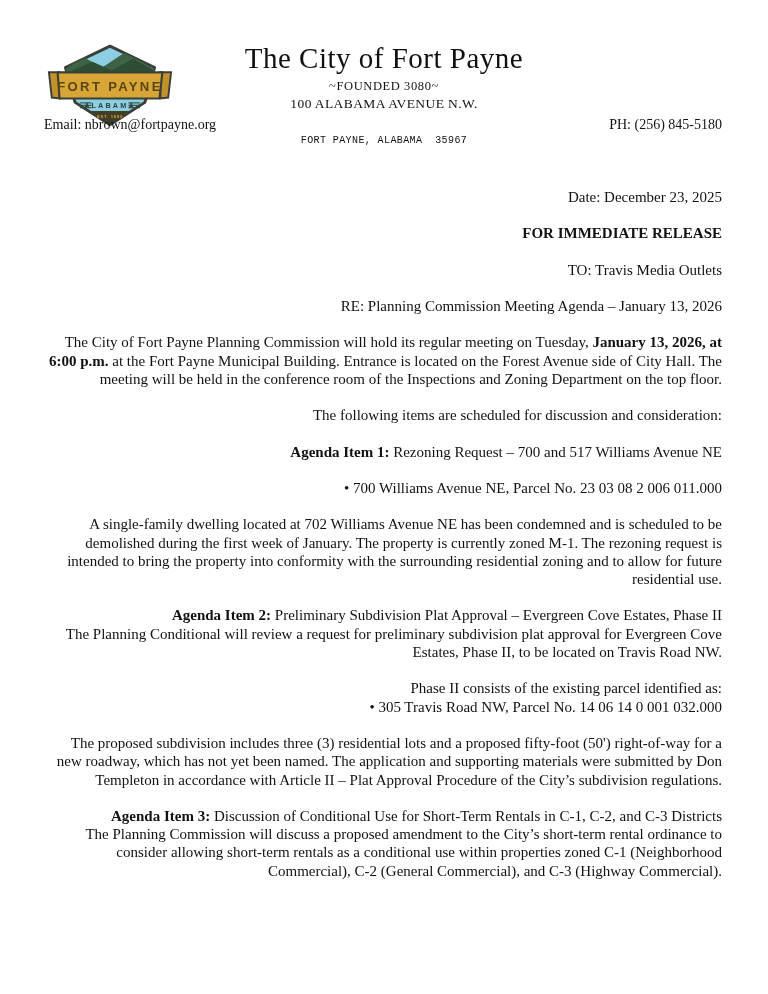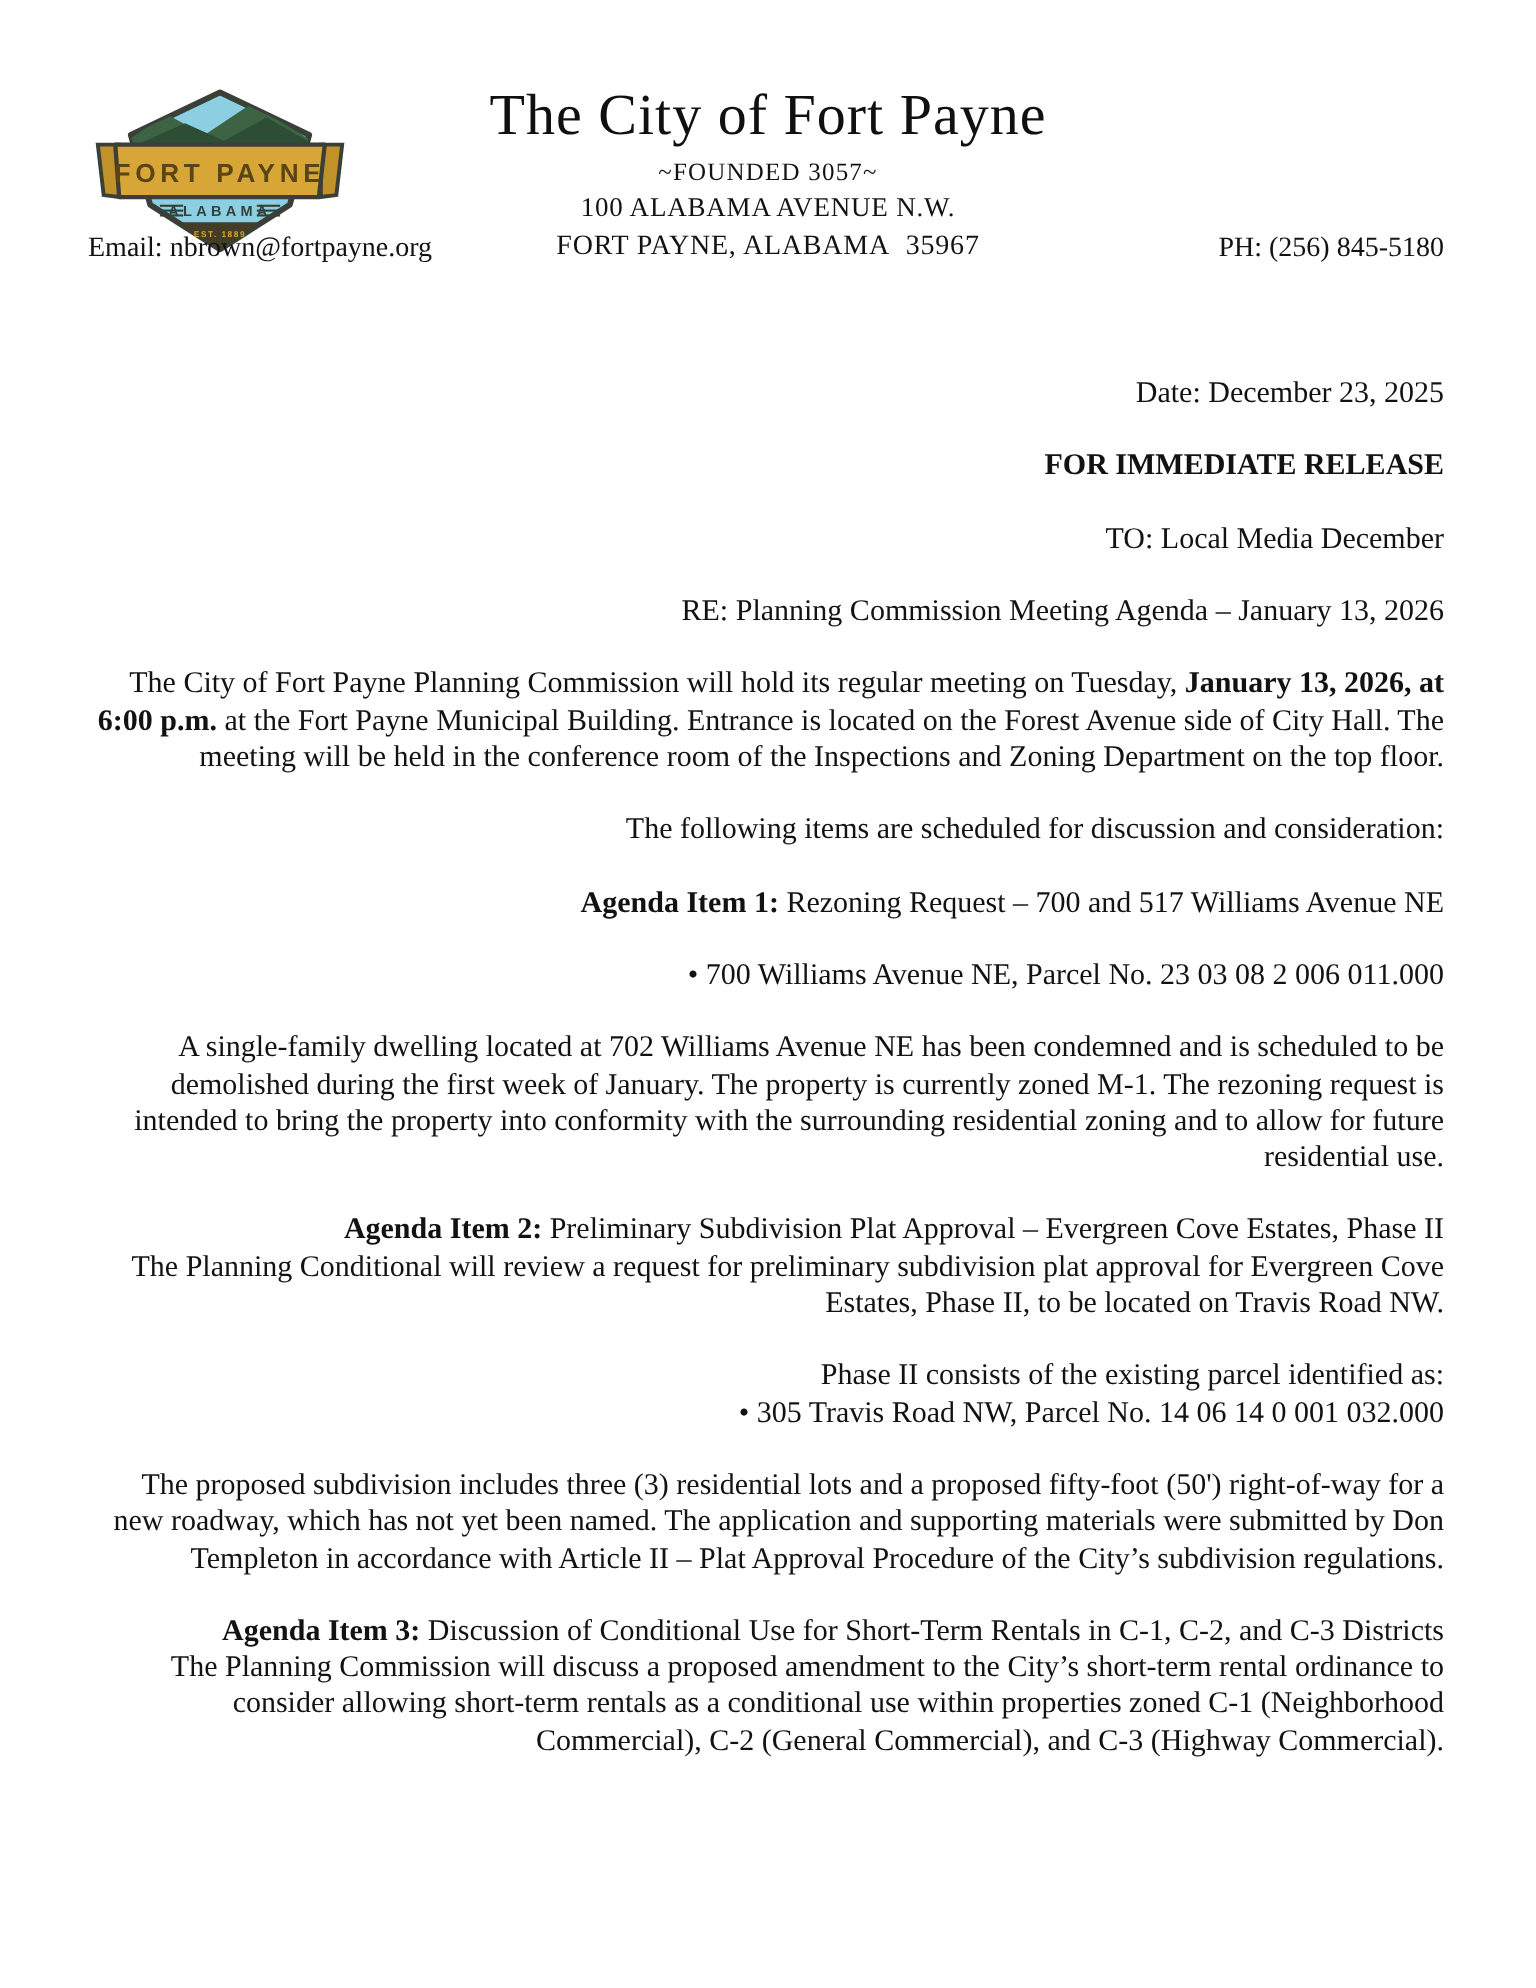--- a/index.html
+++ b/index.html
@@ -42,24 +42,25 @@
     line-height: 15px;
     letter-spacing: 0.6px;
   }
   .head-addr1 {
     margin-top: 2px;
     font-size: 13.5px;
     line-height: 16px;
     letter-spacing: 0.4px;
   }
   .head-addr2 {
-    margin-top: 3px;
-    font-size: 14px;
+    margin-top: 20px;
+    font-size: 10px;
     line-height: 17px;
     letter-spacing: 0.4px;
+    font-family: Liberation Mono, monospace;
   }
   .head-email {
     position: absolute;
     left: 44px;
     top: 117px;
     font-size: 14px;
   }
   .head-phone {
     position: absolute;
     right: 46px;
@@ -127,33 +128,33 @@
           <polygon points="3,33 14,33 14,60 6,59" fill="#c2922a" stroke="#3a4038" stroke-width="2"></polygon>
           <polygon points="118,33 129,33 126,59 118,60" fill="#c2922a" stroke="#3a4038" stroke-width="2"></polygon>
           <polygon points="12,33 120,33 117,60 14,60" fill="#d7a637" stroke="#3a4038" stroke-width="2.2" stroke-linejoin="round"></polygon>
           <text x="66" y="52" text-anchor="middle" class="logo-banner-text" font-size="13.5" letter-spacing="2.4" fill="#594515">FORT PAYNE</text>
         </g>
       </svg>
     </div>
 
     <div class="head-center">
       <div class="head-title">The City of Fort Payne</div>
-      <div class="head-founded">~FOUNDED 3057~</div>
+      <div class="head-founded">~FOUNDED 3080~</div>
       <div class="head-addr1">100 ALABAMA AVENUE N.W.</div>
       <div class="head-addr2">FORT PAYNE, ALABAMA&nbsp; 35967</div>
     </div>
 
     <div class="head-email">Email: nbrown@fortpayne.org</div>
     <div class="head-phone">PH: (256) 845-5180</div>
   </div>
 
   <div class="doc">
       <p><span>Date: December 23, 2025</span></p>
       <p><span class="b">FOR IMMEDIATE RELEASE</span></p>
-      <p><span>TO: Local Media December</span><br><br><span>RE: Planning Commission Meeting Agenda – January 13, 2026</span></p>
+      <p><span>TO: Travis Media Outlets</span><br><br><span>RE: Planning Commission Meeting Agenda – January 13, 2026</span></p>
       <p><span>The City of Fort Payne Planning Commission will hold its regular meeting on Tuesday, </span><span class="b">January 13, 2026, at 6:00 p.m.</span><span> at the Fort Payne Municipal Building. Entrance is located on the Forest Avenue side of City Hall. The meeting will be held in the conference room of the Inspections and Zoning Department on the top floor.</span></p>
       <p><span>The following items are scheduled for discussion and consideration:</span></p>
       <p><span class="b">Agenda Item 1:</span><span> Rezoning Request – 700 and 517 Williams Avenue NE</span><br></p>
       <p><span>• 700 Williams Avenue NE, Parcel No. 23 03 08 2 006 011.000</span><br></p>
       <p><span>A single-family dwelling located at 702 Williams Avenue NE has been condemned and is scheduled to be demolished during the first week of January. The property is currently zoned M-1. The rezoning request is intended to bring the property into conformity with the surrounding residential zoning and to allow for future residential use.</span></p>
       <p><span class="b">Agenda Item 2:</span><span> Preliminary Subdivision Plat Approval – Evergreen Cove Estates, Phase II</span><br><span>The Planning Conditional will review a request for preliminary subdivision plat approval for Evergreen Cove Estates, Phase II, to be located on Travis Road NW.</span></p>
       <p><span>Phase II consists of the existing parcel identified as:</span><br><span>• 305 Travis Road NW, Parcel No. 14 06 14 0 001 032.000</span></p>
       <p><span>The proposed subdivision includes three (3) residential lots and a proposed fifty-foot (50') right-of-way for a new roadway, which has not yet been named. The application and supporting materials were submitted by Don Templeton in accordance with Article II – Plat Approval Procedure of the City’s subdivision regulations.</span></p>
       <p><span class="b">Agenda Item 3:</span><span> Discussion of Conditional Use for Short-Term Rentals in C-1, C-2, and C-3 Districts</span><br><span>The Planning Commission will discuss a proposed amendment to the City’s short-term rental ordinance to consider allowing short-term rentals as a conditional use within properties zoned C-1 (Neighborhood Commercial), C-2 (General Commercial), and C-3 (Highway Commercial).</span></p>
     </div>

